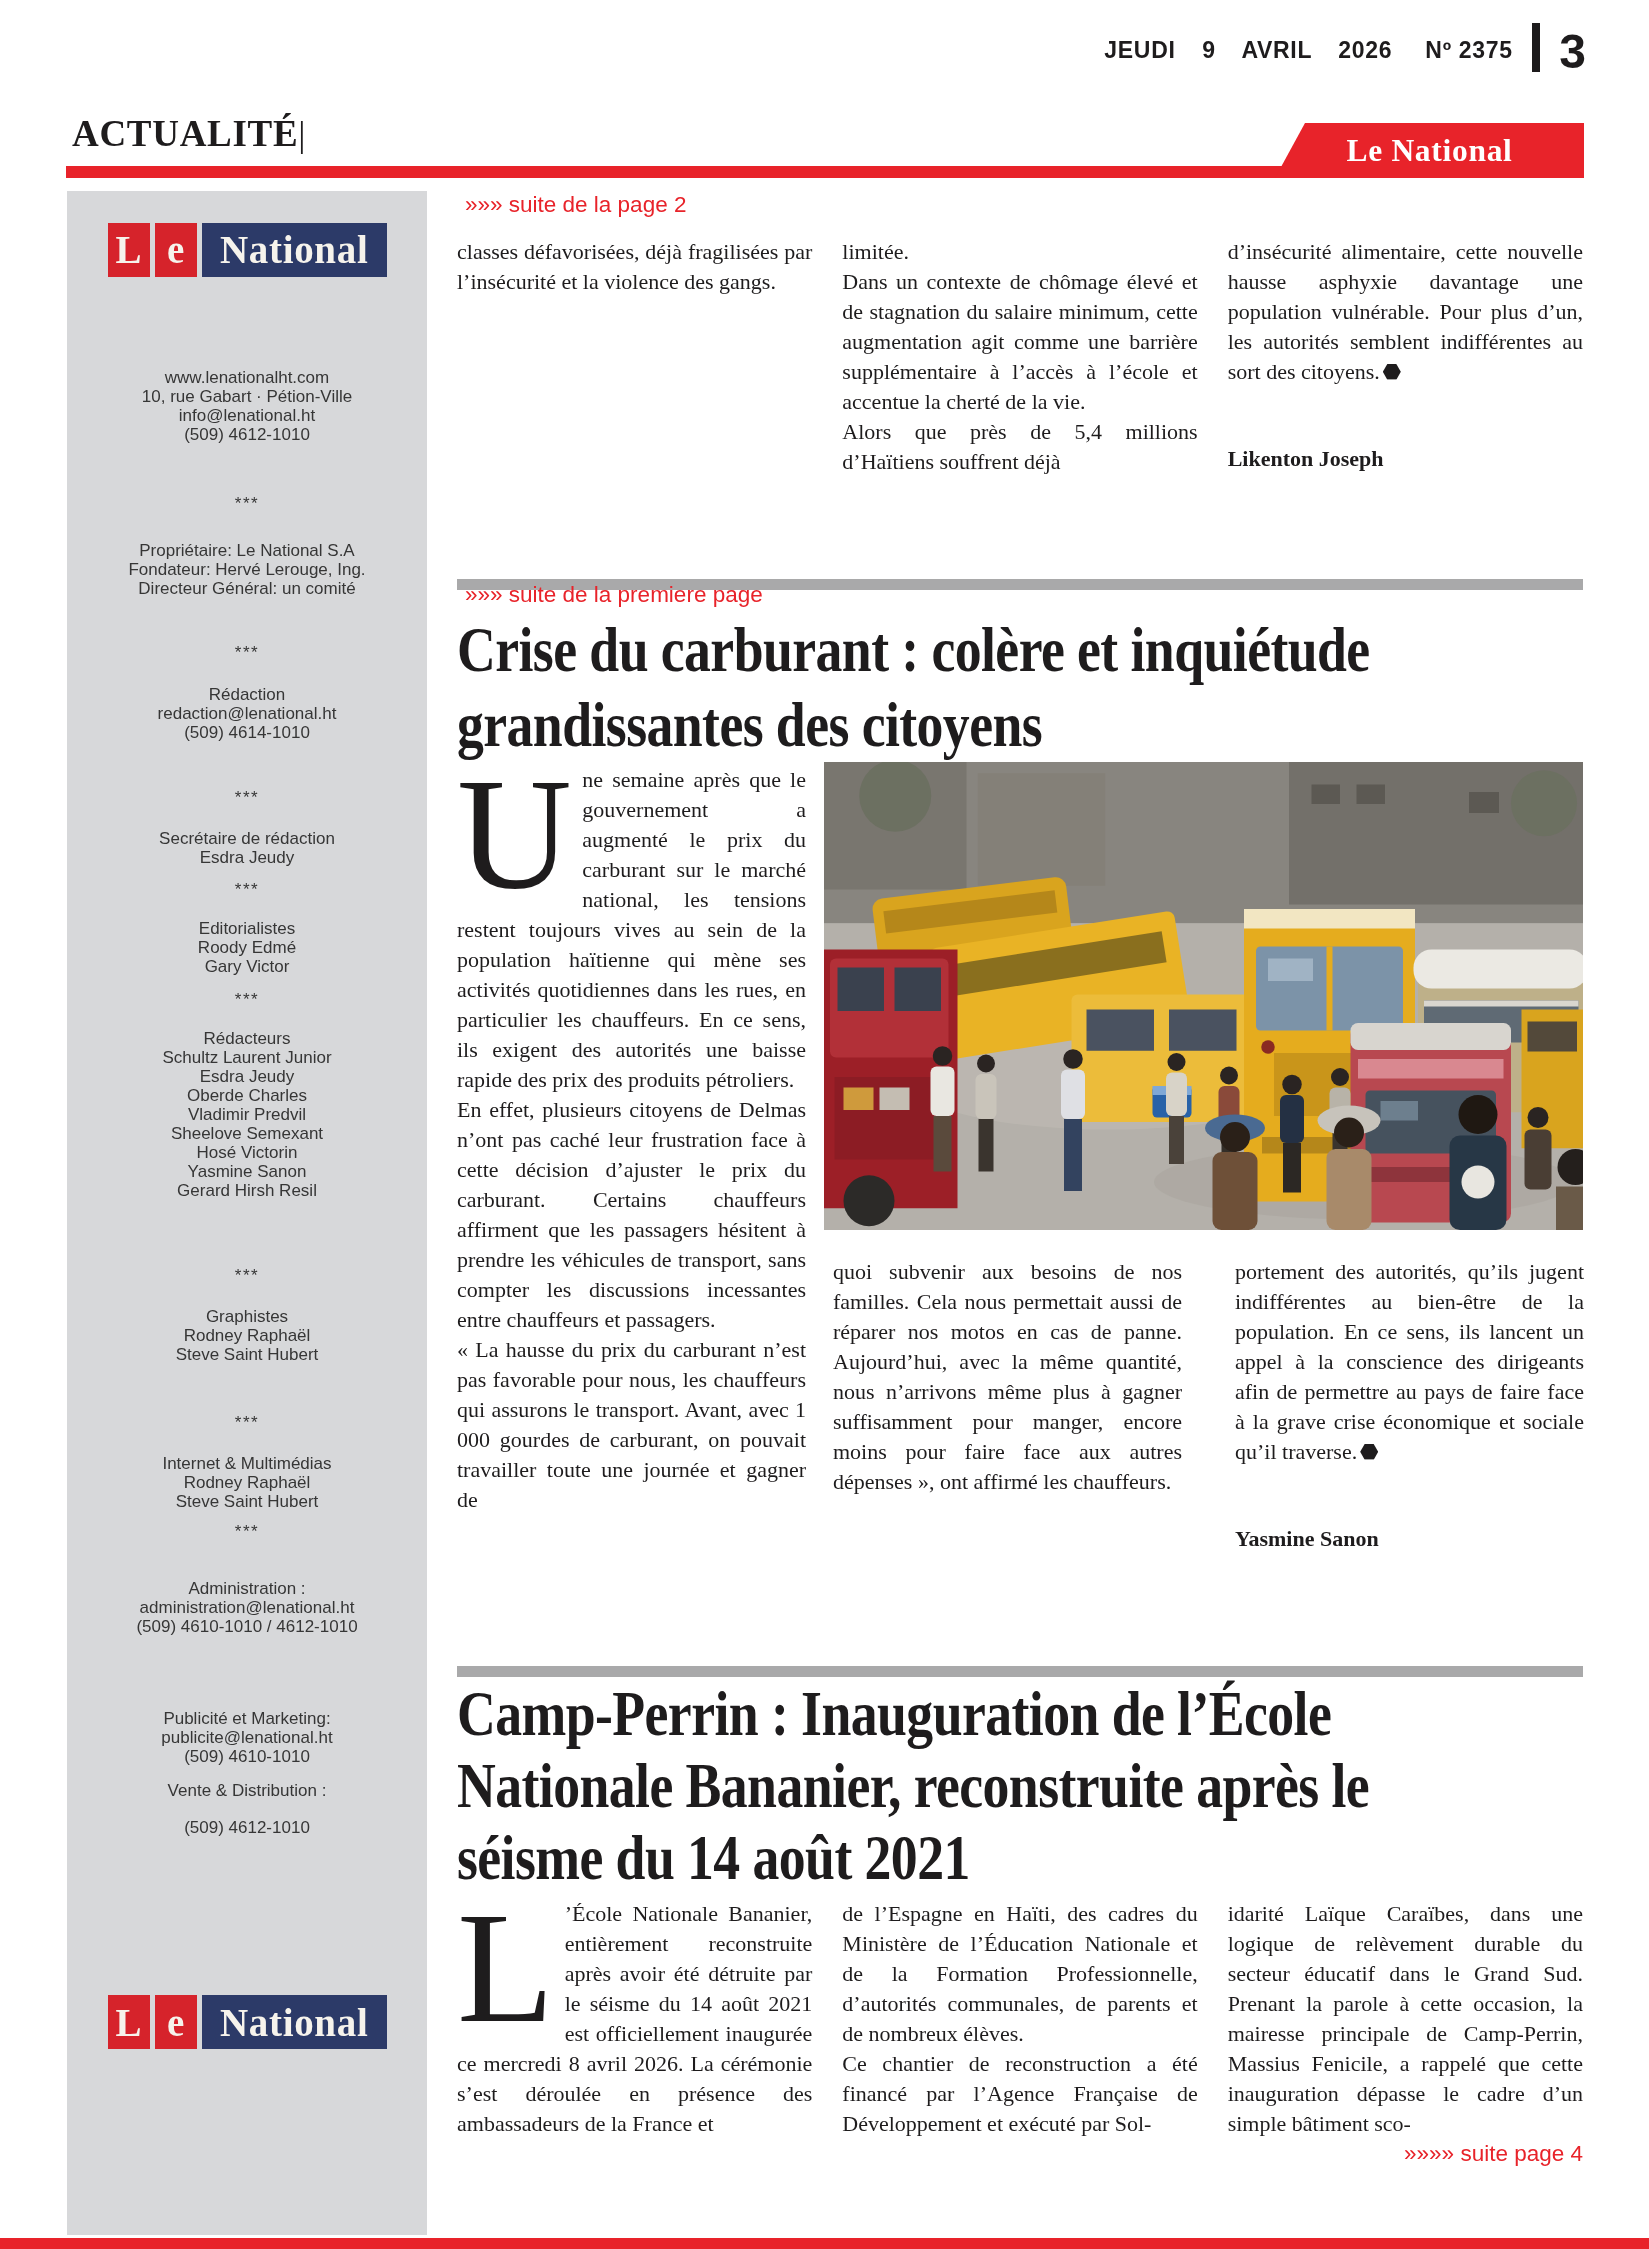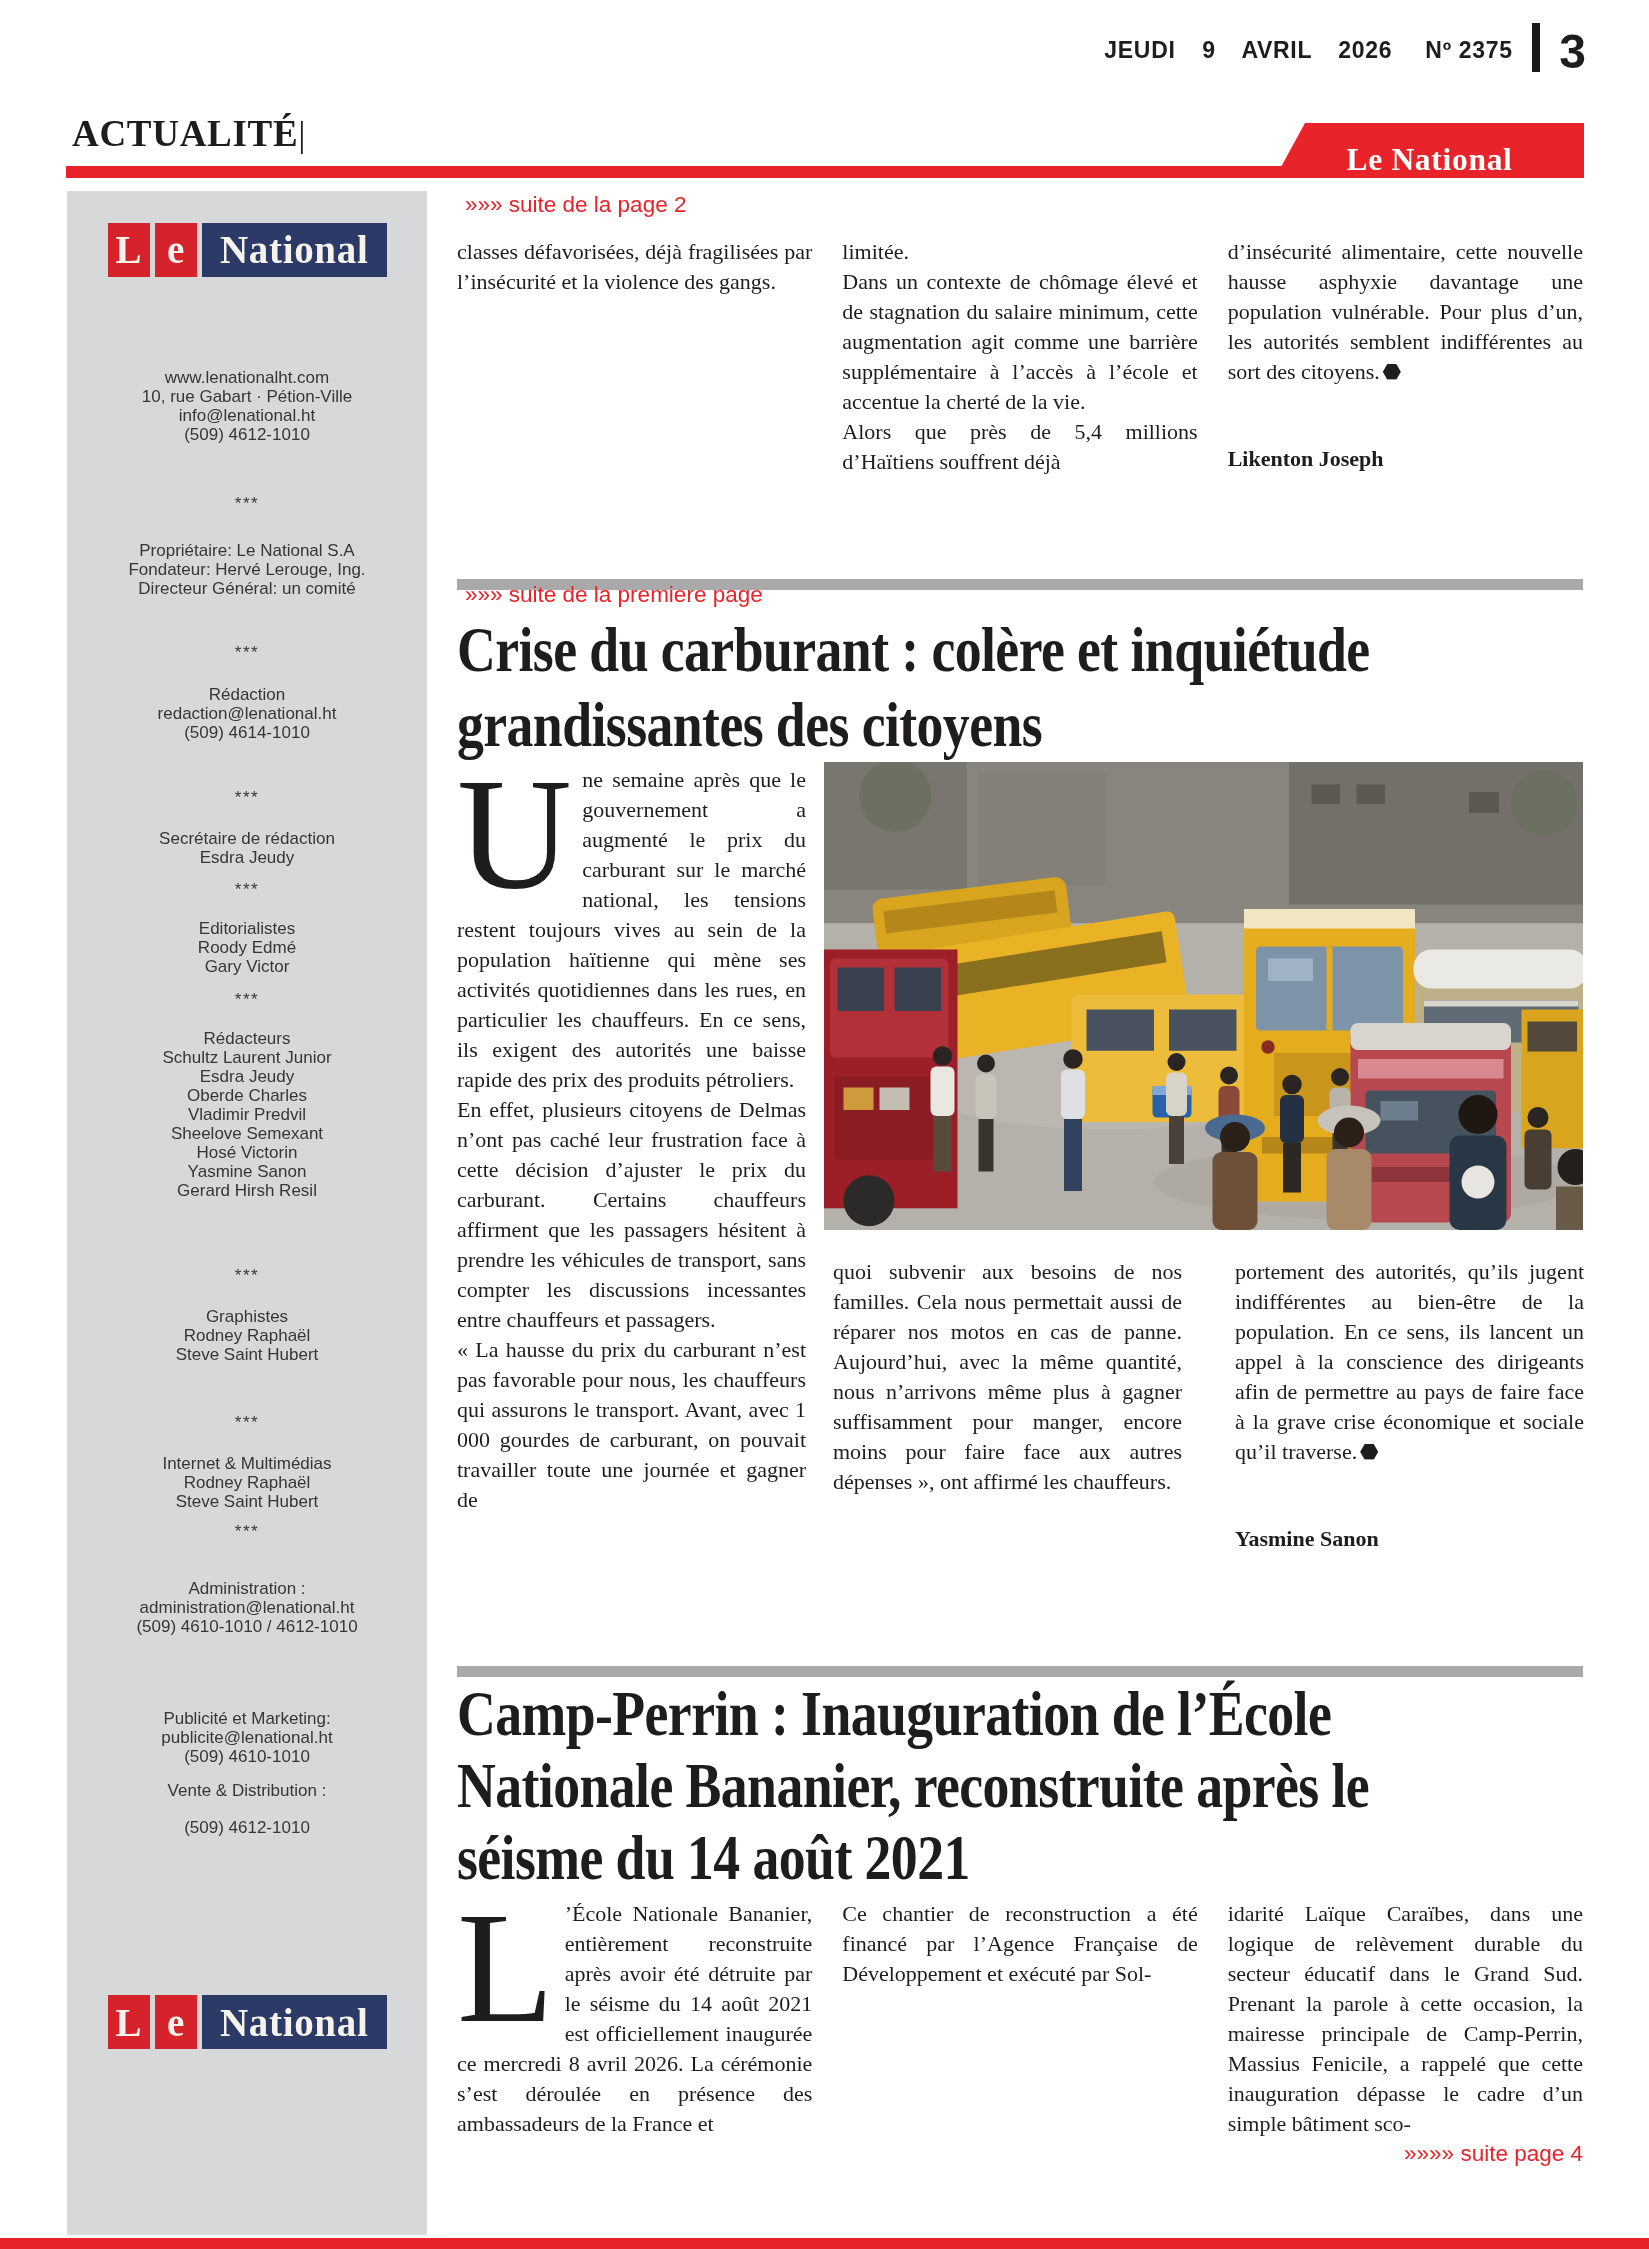--- a/index.html
+++ b/index.html
@@ -13,21 +13,21 @@
   .mast-date{font-size:23px;letter-spacing:0.7px;word-spacing:19.5px;padding-bottom:7.5px;}
   .mast-issue{font-size:23px;letter-spacing:0.7px;padding-bottom:7.5px;margin-left:13.5px;}
   .page-divider{width:7.5px;height:49px;background:#1d1b1c;}
   .page-number{font-size:48px;line-height:.82;}
   .section-head{position:absolute;left:72px;top:112px;display:flex;align-items:center;
     font-weight:bold;font-size:37px;letter-spacing:0.7px;}
   .section-pipe{font-weight:400;font-size:36px;}
   .topbar{position:absolute;left:66px;top:166px;width:1518px;height:12px;background:#e8232a;}
   .badge{position:absolute;left:1275px;top:123px;width:309px;height:55px;background:#e8232a;
     clip-path:polygon(30px 0,100% 0,100% 100%,0 100%);
-    display:flex;align-items:flex-end;justify-content:center;
+    display:flex;align-items:center;justify-content:center;
     color:#fff;font-weight:bold;font-size:31.5px;letter-spacing:0.7px;}
   .bottombar{position:absolute;left:0;top:2238px;width:1650px;height:12px;background:#e8232a;}
 
   
   .sidebar{position:absolute;left:67px;top:191px;width:360px;height:2044px;background:#d7d8da;
     font-family:"Liberation Sans",sans-serif;color:#363636;text-align:center;
     font-size:17px;line-height:19px;}
   .logo{display:flex;justify-content:center;align-items:stretch;gap:5.2px;height:54px;}
   .logo-top{margin-top:31.5px;}
   .logo-bottom{position:absolute;left:0;right:0;top:1804px;}
@@ -341,20 +341,21 @@
   <div class="headline" id="headline2">
     <div>Camp-Perrin : Inauguration de l’École</div>
     <div>Nationale Bananier, reconstruite après le</div>
     <div>séisme du 14 août 2021</div>
   </div>
   <div class="flex3 bodytext" id="art3">
     <div class="col">
       <p><span class="dropcap">L</span><span>’École Nationale Bananier, entièrement reconstruite après avoir été détruite par le séisme du 14 août 2021 est officiellement inaugurée ce mercredi 8 avril 2026. La cérémonie s’est déroulée en présence des ambassadeurs de la France et</span></p>
     </div>
     <div class="col">
+      <p>de l’Espagne en Haïti, des cadres du Ministère de l’Éducation Nationale et de la Formation Professionnelle, d’autorités communales, de parents et de nombreux élèves.</p>
       <p>Ce chantier de reconstruction a été financé par l’Agence Française de Développement et exécuté par Sol-</p>
     </div>
     <div class="col">
       <p>idarité Laïque Caraïbes, dans une logique de relèvement durable du secteur éducatif dans le Grand Sud. Prenant la parole à cette occasion, la mairesse principale de Camp-Perrin, Massius Fenicile, a rappelé que cette inauguration dépasse le cadre d’un simple bâtiment sco-</p>
       <p class="suite-right">»»»» suite  page  4</p>
     </div>
   </div>
 
   <div class="bottombar"></div>
 </div>

